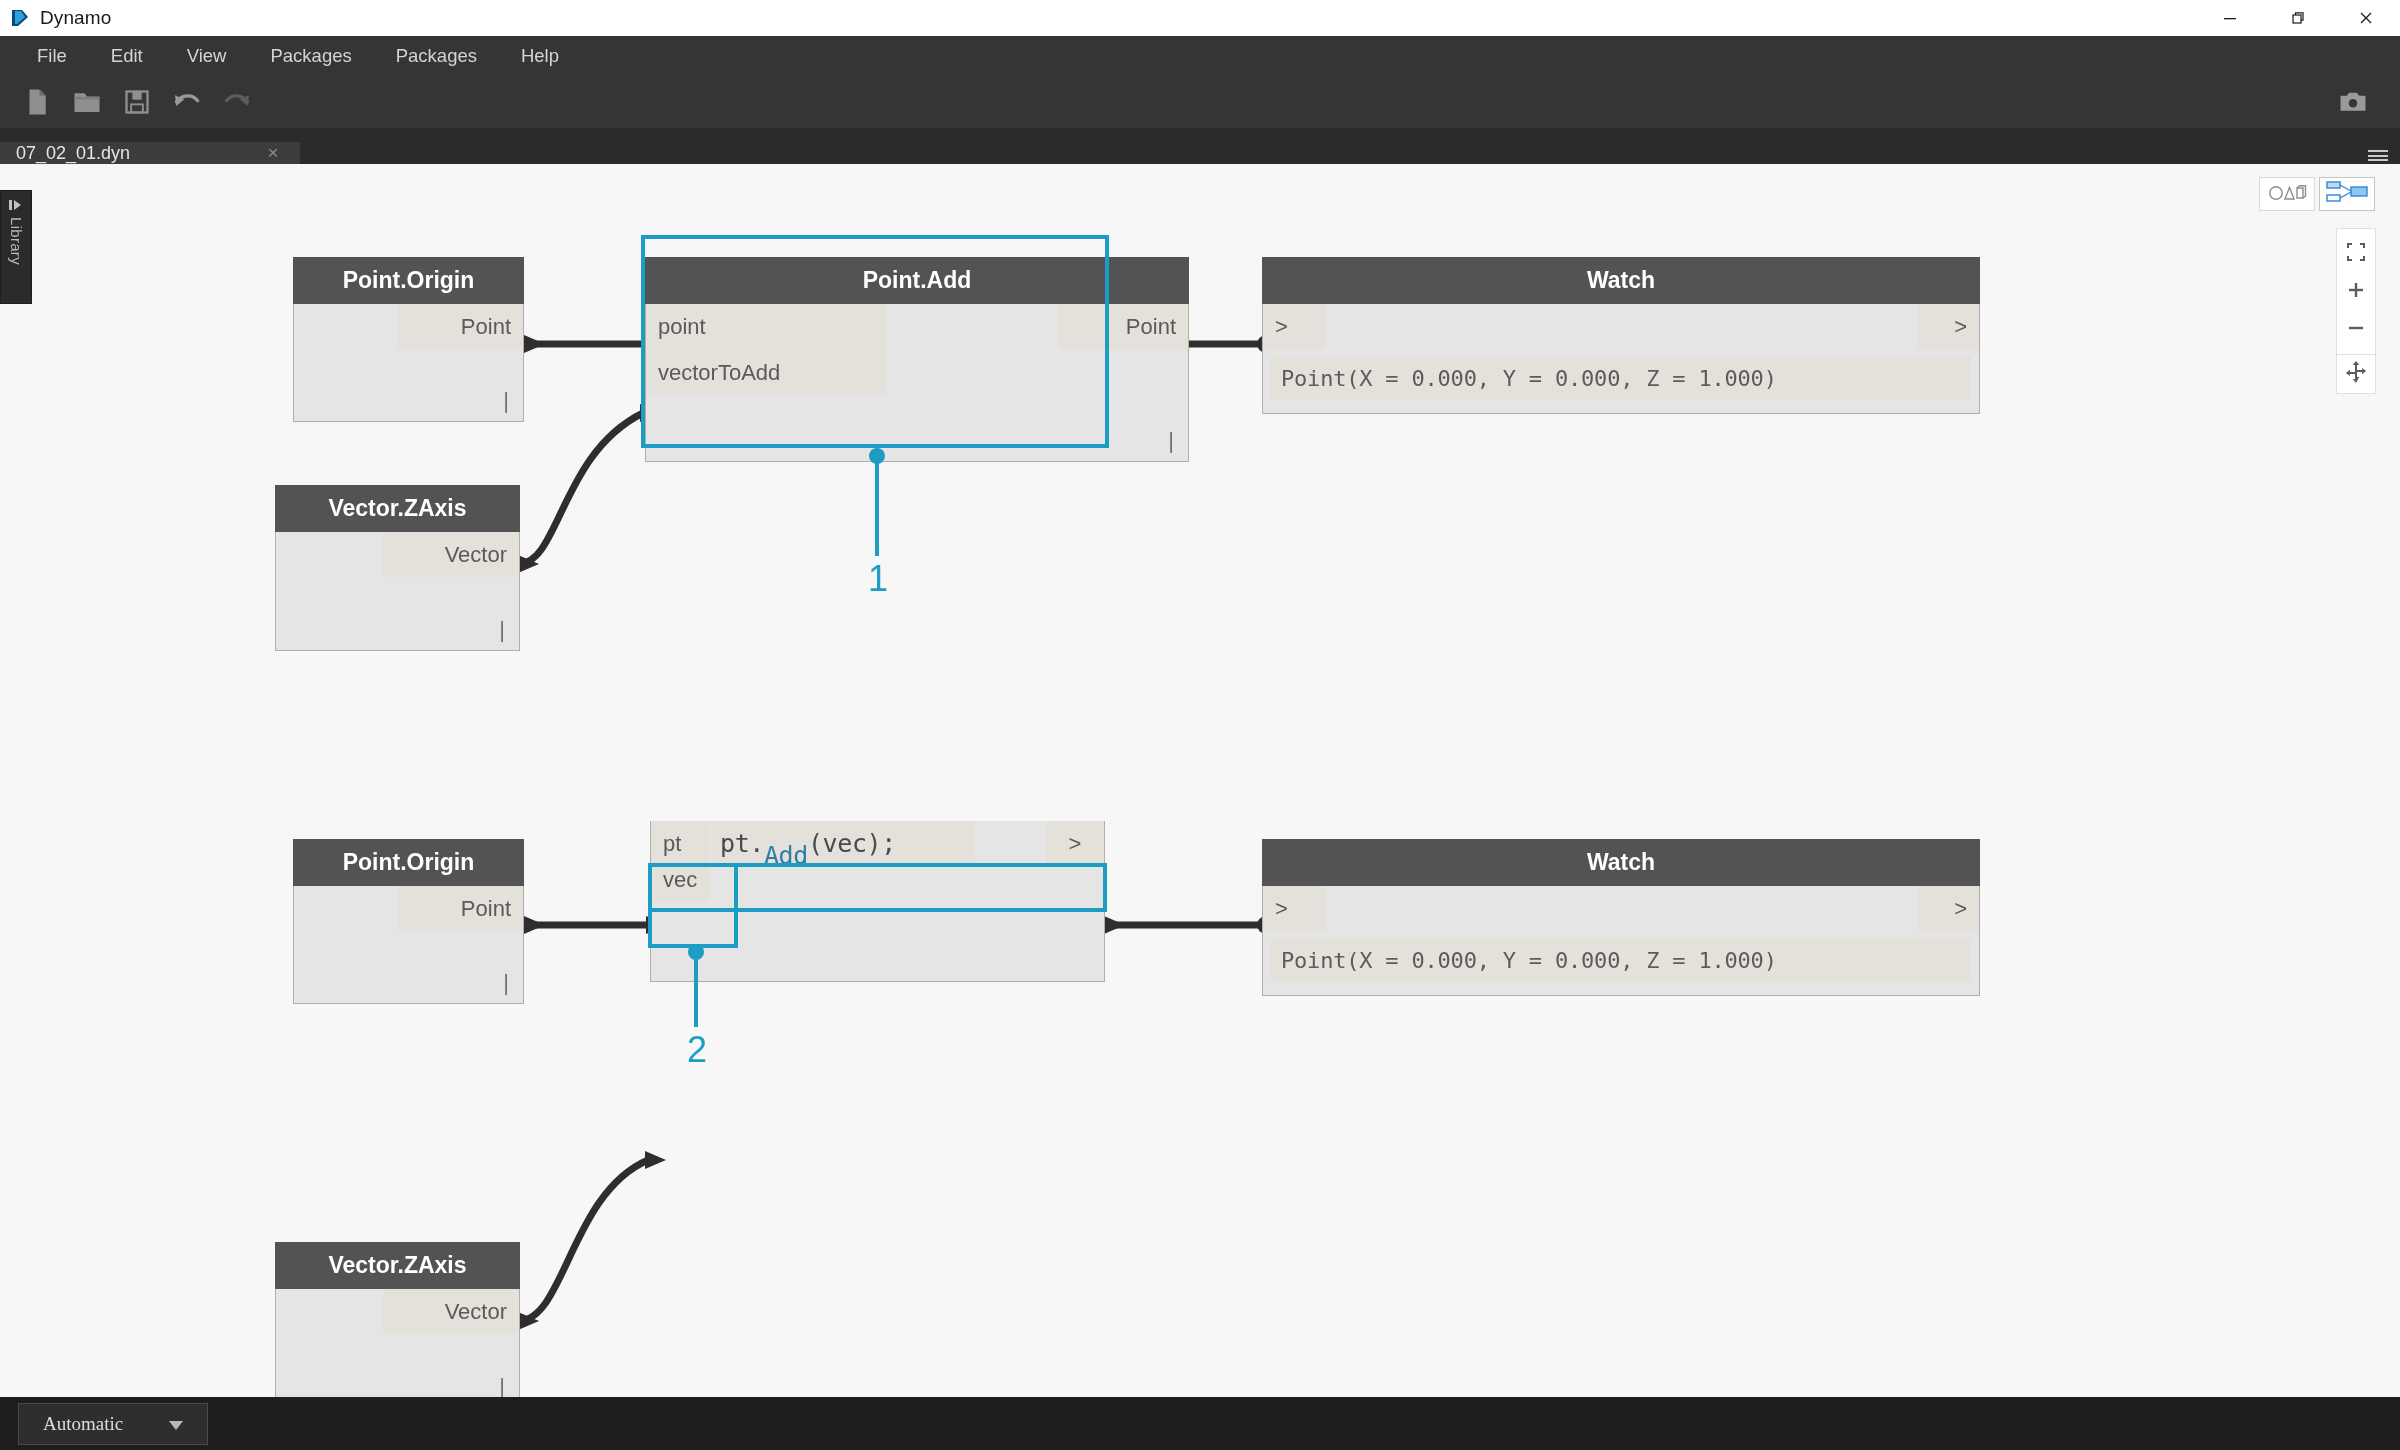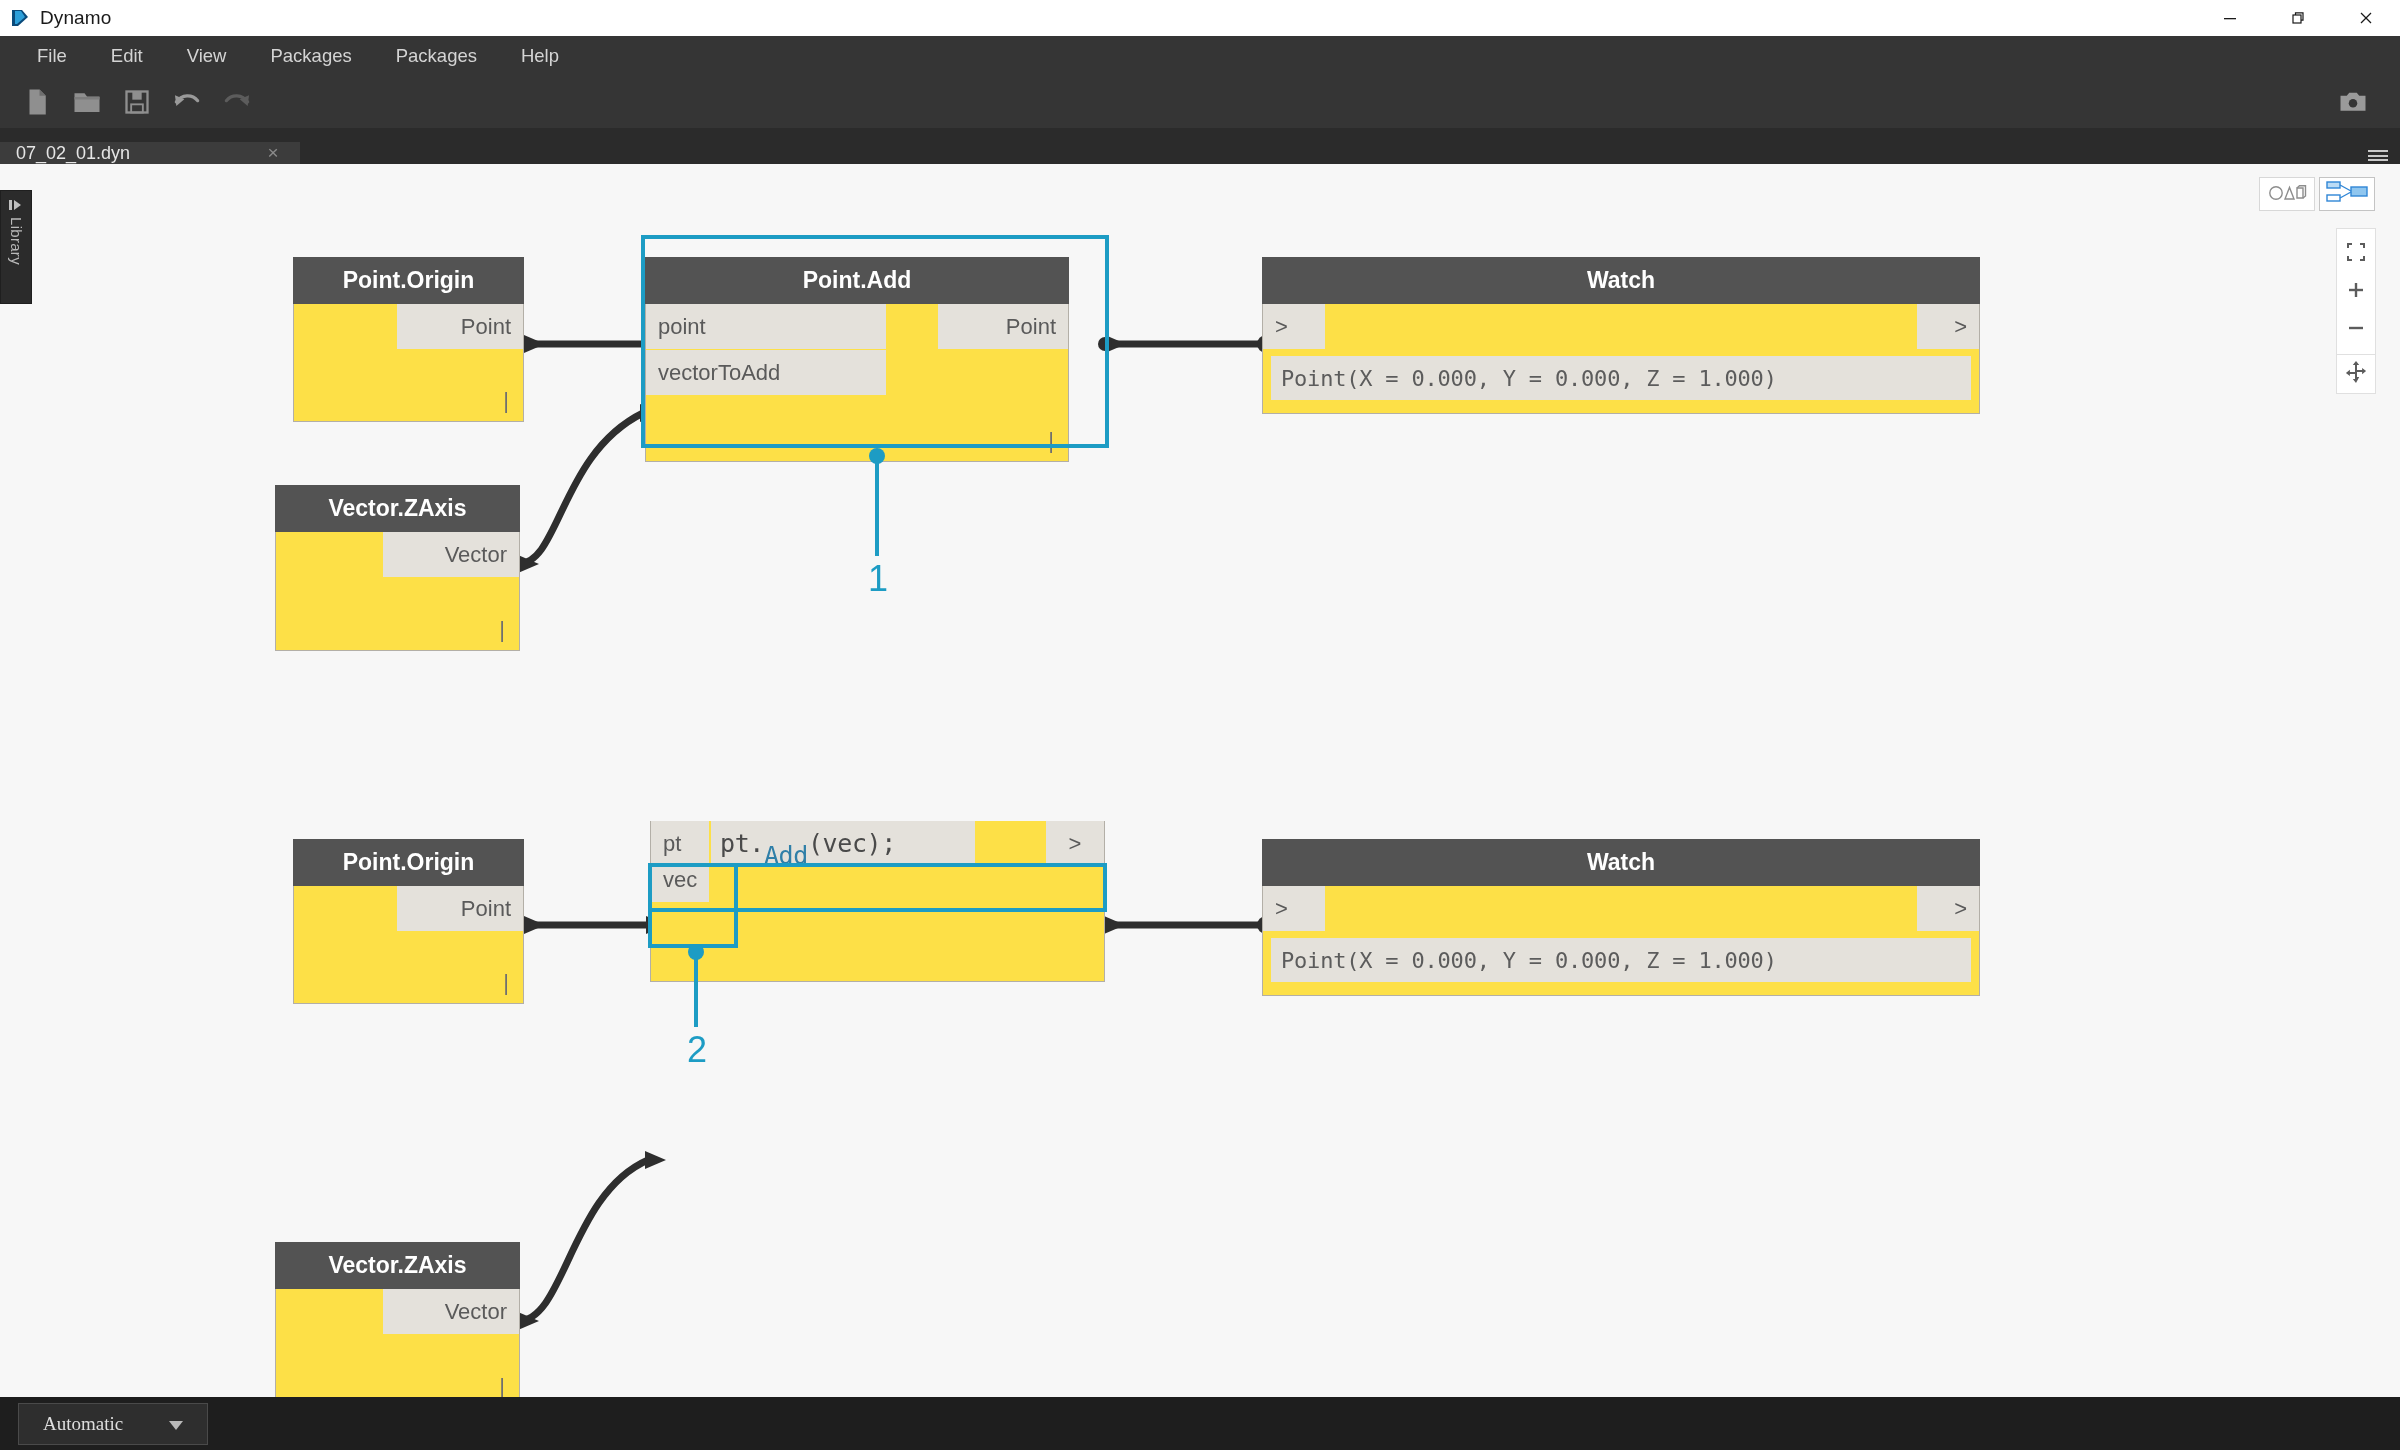--- a/index.html
+++ b/index.html
@@ -131,21 +131,21 @@
   
   .node { position: absolute; }
   .node-header {
     background: #535353; color: #ffffff;
     font-size: 23px; font-weight: bold;
     display: flex; align-items: center;
     height: 47px;
   }
   .node-header.center { justify-content: center; margin-top: 18px; }
   .node-body {
-    background: #fde047;
+    background: #e5e5e5;
     border: 1px solid #b3afa7;
     border-top: none;
     position: relative;
   }
   .port {
     position: absolute;
     background: #e4e1db;
     display: flex; align-items: center;
     font-size: 22px; color: #5a5a5a;
     height: 45px;
@@ -417,21 +417,21 @@
   </div>
 
   <div class="node" style="left:275px; top:303px; width:245px;">
     <div class="node-header center">Vector.ZAxis</div>
     <div class="node-body" style="height:119px;">
       <div class="port out" style="right:0; top:0; width:136px;">Vector</div>
       <div class="lacing-mark">|</div>
     </div>
   </div>
 
-  <div class="node" style="left:645px; top:75px; width:424px;">
+  <div class="node" style="left:645px; top:75px; width:544px;">
     <div class="node-header center">Point.Add</div>
     <div class="node-body" style="height:158px;">
       <div class="port in" style="left:0; top:0; width:240px;">point</div>
       <div class="port in" style="left:0; top:46px; width:240px;">vectorToAdd</div>
       <div class="port out" style="right:0; top:0; width:130px;">Point</div>
       <div class="lacing-mark">|</div>
     </div>
   </div>
   <div class="sel-outline" style="left:641px; top:71px; width:468px; height:213px;"></div>
 

